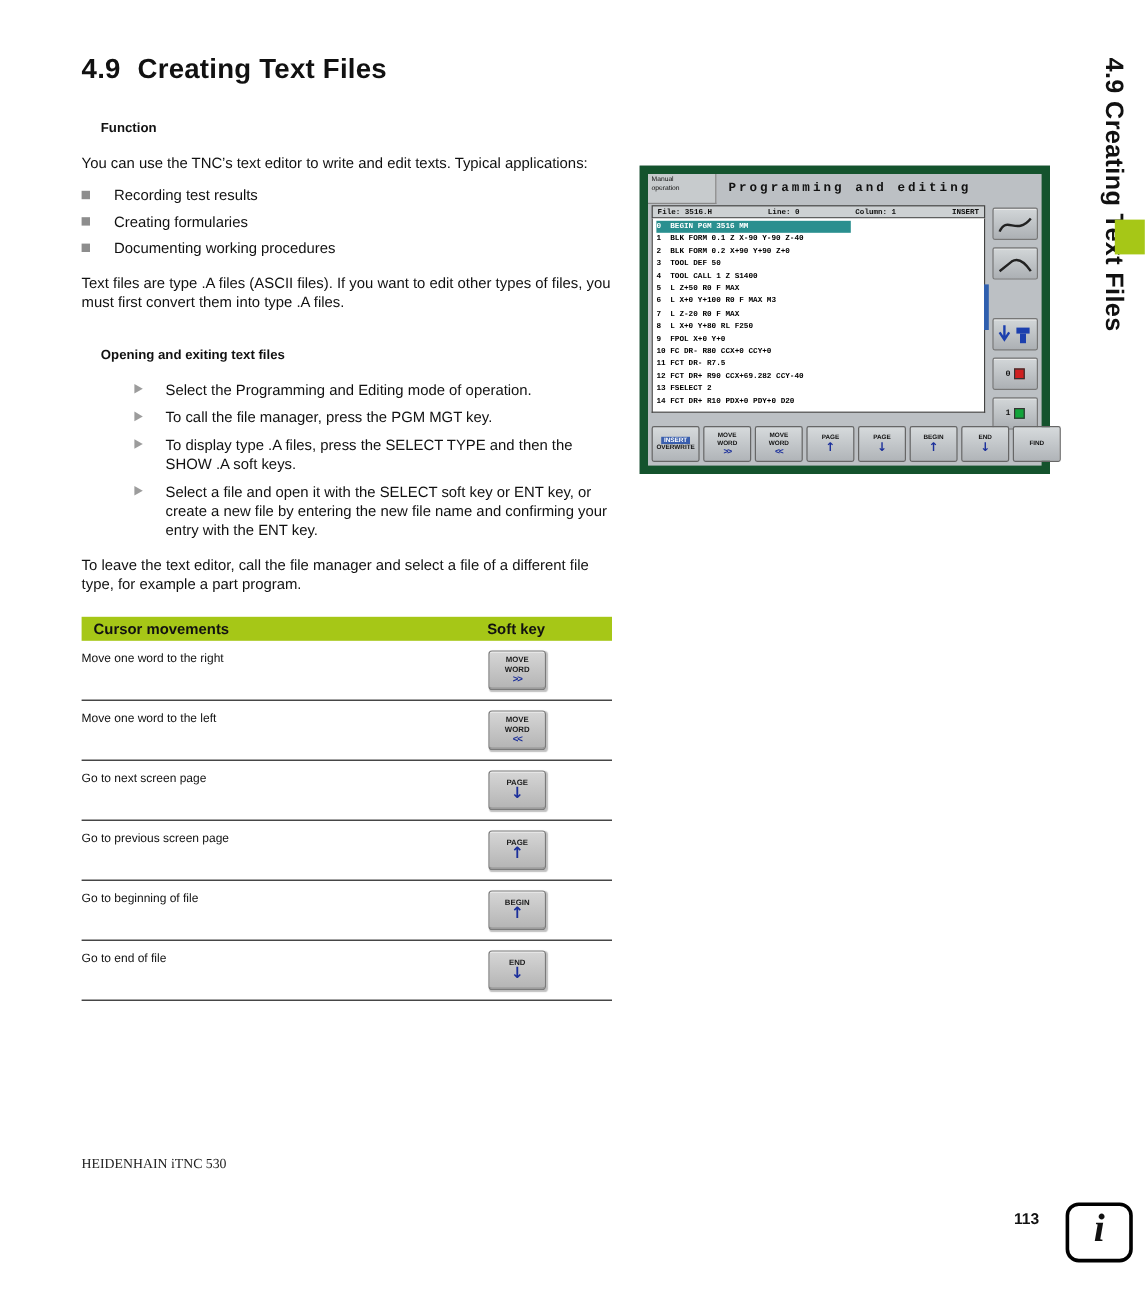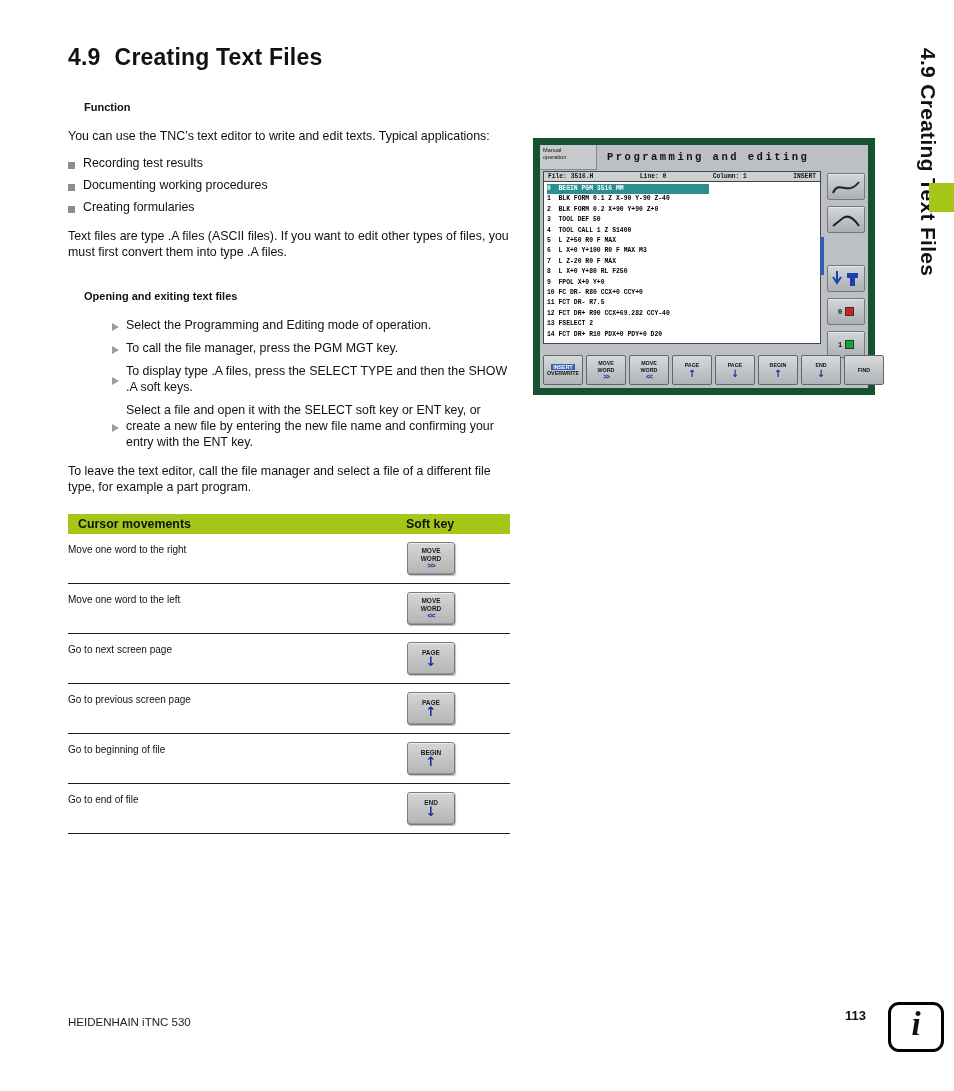--- a/index.html
+++ b/index.html
@@ -7,21 +7,21 @@
     width:954px;height:1091px;position:relative;background:#ffffff;
     font-family:"Liberation Sans", sans-serif;color:#111;overflow:hidden;
   }
   
   .main{position:absolute;left:68px;top:44px;width:442px;}
   h1{font-size:23px;margin:0;font-weight:bold;letter-spacing:0.2px;}
   h1 .secnum{margin-right:14px;}
   h2{font-size:11px;font-weight:bold;margin:30px 16px 15px;}
   p{font-size:12.4px;line-height:16px;margin:0 0 11px;}
   ul{list-style:none;margin:2px 0 13px;padding:0;}
-  li{display:flex;align-items:center;font-size:12.4px;line-height:16px;margin-bottom:6px;}
+  li{display:flex;align-items:flex-start;font-size:12.4px;line-height:16px;margin-bottom:6px;gap:12px;}
   .sq{width:7px;height:7px;background:#8d8d8d;margin:4px 8px 0 0;flex:none;}
   .tri{width:0;height:0;border-left:7px solid #9c9c9c;border-top:4.5px solid transparent;
        border-bottom:4.5px solid transparent;margin:3px 7px 0 0;flex:none;}
   .step-list li{margin-bottom:7px;padding-left:44px;}
   .closing{margin-top:10px;}
   
   .cursor-table{margin-top:19px;}
   .thead{background:var(--green,#a6c717);display:flex;height:20px;align-items:center;
          font-weight:bold;font-size:12.4px;}
   .thead .hl-left{flex:1;padding-left:10px;}
@@ -71,21 +71,21 @@
   .skl{font-size:5.3px;font-weight:bold;line-height:6.2px;}
   .skl.sk-active{background:var(--sk-active,#3a5fae);color:#fff;padding:0 2px;}
   .skc{color:var(--arrow-blue,#1b2f9b);font-size:7px;font-weight:bold;line-height:7px;letter-spacing:-1px;}
   .ska{color:var(--arrow-blue,#1b2f9b);font-size:10px;line-height:9px;font-weight:bold;
        font-family:"DejaVu Sans", sans-serif;}
   .sk-find{margin-left:auto;}
   
   .sidebar-title{position:absolute;top:48px;right:14px;writing-mode:vertical-rl;
                  font-size:21px;font-weight:bold;white-space:nowrap;letter-spacing:0.3px;}
   .green-tab{position:absolute;right:0;top:183px;width:25px;height:29px;background:var(--green,#a6c717);}
-  .footer-left{position:absolute;left:68px;top:1016px;font-size:11.5px;color:#222;}
+  .footer-left{position:absolute;left:68px;top:964px;font-size:11.5px;color:#222;font-family:Liberation Serif, serif;}
   .page-number{position:absolute;left:845px;top:1008px;font-size:13px;font-weight:bold;}
   .info-box{position:absolute;left:888px;top:1002px;width:56px;height:50px;border:3px solid #000;
             border-radius:11px;background:#fff;display:flex;align-items:center;justify-content:center;
             box-sizing:border-box;}
   .info-box span{font-family:"Liberation Serif", serif;font-style:italic;font-weight:bold;
                  font-size:33px;line-height:1;padding-bottom:5px;}
 </style>
 </head>
 <body>
 
@@ -99,26 +99,26 @@
 
   <ul class="sq-list">
 
       <li>
         <span class="sq"></span>
         <span>Recording test results</span>
       </li>
 
       <li>
         <span class="sq"></span>
+        <span>Creating formularies</span>
+      </li>
+
+      <li>
+        <span class="sq"></span>
         <span>Documenting working procedures</span>
-      </li>
-
-      <li>
-        <span class="sq"></span>
-        <span>Creating formularies</span>
       </li>
     </ul>
 
   <p>Text files are type .A files (ASCII files). If you want to edit other types of files, you must first convert them into type .A files.</p>
 
   <h2>Opening and exiting text files</h2>
 
   <ul class="step-list">
 
       <li>

